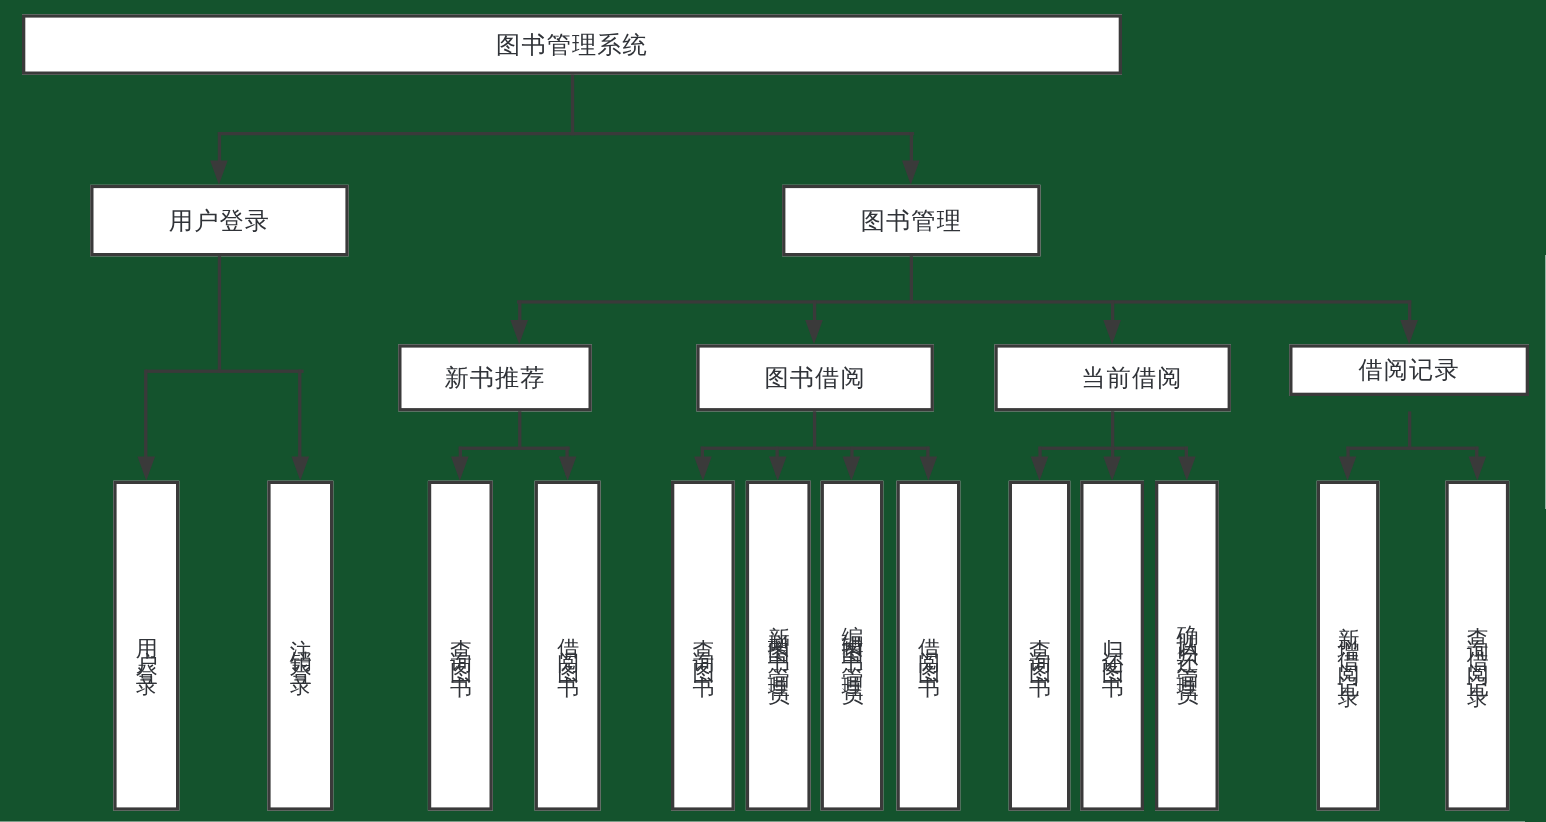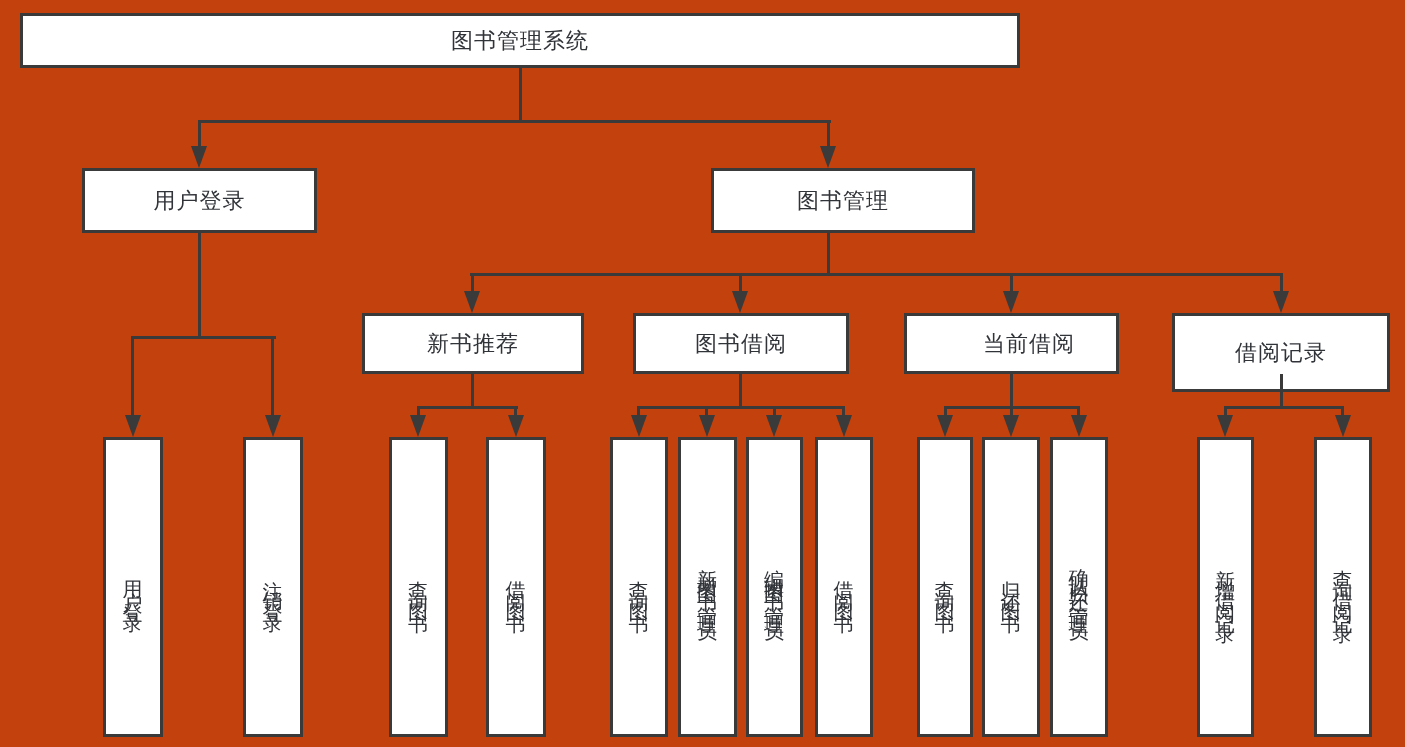--- a/index.html
+++ b/index.html
@@ -5,21 +5,21 @@
   html, body {
     margin: 0; padding: 0;
     width: 1405px; height: 747px;
     background: #ffffff;
     overflow: hidden;
     font-family: "Liberation Sans", "DejaVu Sans", sans-serif;
   }
   #diagram {
     position: relative;
     width: 1405px; height: 747px;
-    background: #c2410c;
+    background: #14532d;
   }
   
   .box {
     position: absolute;
     box-sizing: border-box;
     border: 3px solid #3a3a3a;
     background: #ffffff;
     display: flex;
     align-items: center;
     justify-content: center;
@@ -73,21 +73,21 @@
   <div class="vline" style="left:519px; top:68px; height:55px;"></div>
   <div class="hline" style="left:198px; top:120px; width:633px;"></div>
   <div class="stem" style="left:198px; top:120px; height:40px;"></div>
   <div class="arrowhead" style="left:191px; top:146px;"></div>
   <div class="stem" style="left:827px; top:120px; height:40px;"></div>
   <div class="arrowhead" style="left:820px; top:146px;"></div>
 
   <div class="box hbox" style="left:82px; top:168px; width:235px; height:65px;">
     <span>用户登录</span>
   </div>
-  <div class="box hbox" style="left:711px; top:168px; width:264px; height:65px;">
+  <div class="box hbox" style="left:711px; top:168px; width:235px; height:65px;">
     <span>图书管理</span>
   </div>
 
   <div class="vline" style="left:198px; top:233px; height:106px;"></div>
   <div class="hline" style="left:132px; top:336px; width:144px;"></div>
   <div class="stem" style="left:131px; top:336px; height:95px;"></div>
   <div class="arrowhead" style="left:125px; top:415px;"></div>
   <div class="stem" style="left:271px; top:336px; height:95px;"></div>
   <div class="arrowhead" style="left:265px; top:415px;"></div>
 
@@ -95,30 +95,30 @@
   <div class="hline" style="left:470px; top:273px; width:813px;"></div>
   <div class="stem" style="left:471px; top:273px; height:34px;"></div>
   <div class="arrowhead" style="left:464px; top:291px;"></div>
   <div class="stem" style="left:739px; top:273px; height:34px;"></div>
   <div class="arrowhead" style="left:732px; top:291px;"></div>
   <div class="stem" style="left:1010px; top:273px; height:34px;"></div>
   <div class="arrowhead" style="left:1003px; top:291px;"></div>
   <div class="stem" style="left:1280px; top:273px; height:34px;"></div>
   <div class="arrowhead" style="left:1273px; top:291px;"></div>
 
-  <div class="box hbox" style="left:362px; top:313px; width:222px; height:61px;">
+  <div class="box hbox" style="left:362px; top:313px; width:176px; height:61px;">
     <span>新书推荐</span>
   </div>
   <div class="box hbox" style="left:633px; top:313px; width:216px; height:61px;">
     <span>图书借阅</span>
   </div>
   <div class="box hbox" style="left:904px; top:313px; width:215px; height:61px;padding-left:35px;">
     <span>当前借阅</span>
   </div>
-  <div class="box hbox" style="left:1172px; top:313px; width:218px; height:79px;">
+  <div class="box hbox" style="left:1172px; top:313px; width:218px; height:47px;">
     <span>借阅记录</span>
   </div>
 
   <div class="vline" style="left:471px; top:374px; height:35px;"></div>
   <div class="hline" style="left:417px; top:406px; width:101px;"></div>
   <div class="stem" style="left:417px; top:406px; height:26px;"></div>
   <div class="arrowhead" style="left:410px; top:415px;"></div>
   <div class="stem" style="left:514px; top:406px; height:26px;"></div>
   <div class="arrowhead" style="left:508px; top:415px;"></div>
 

